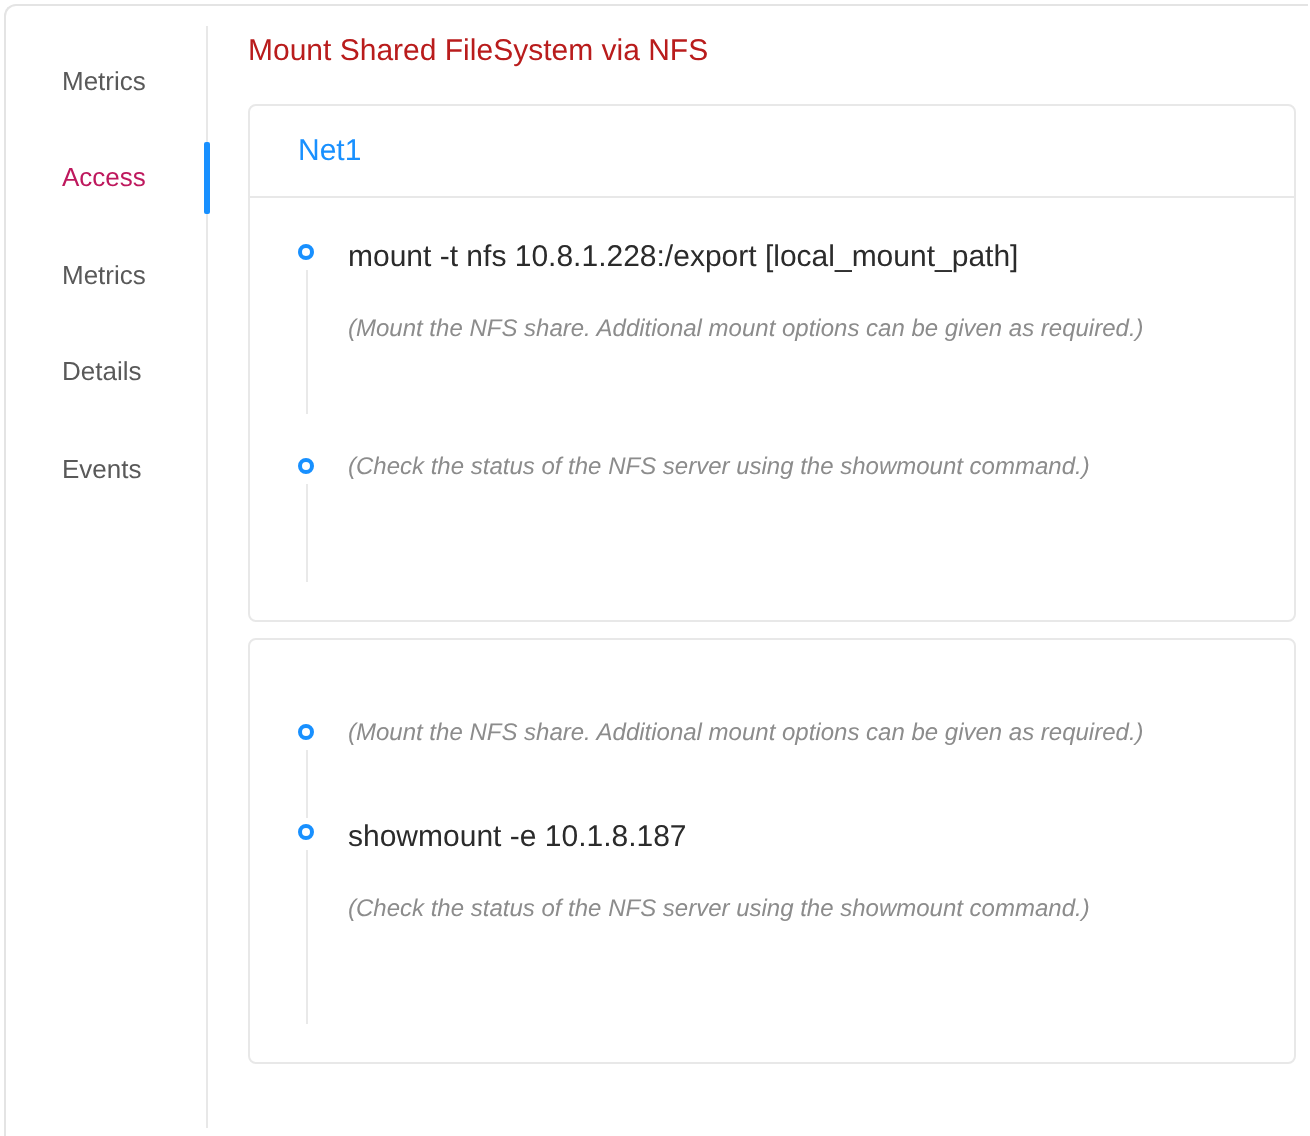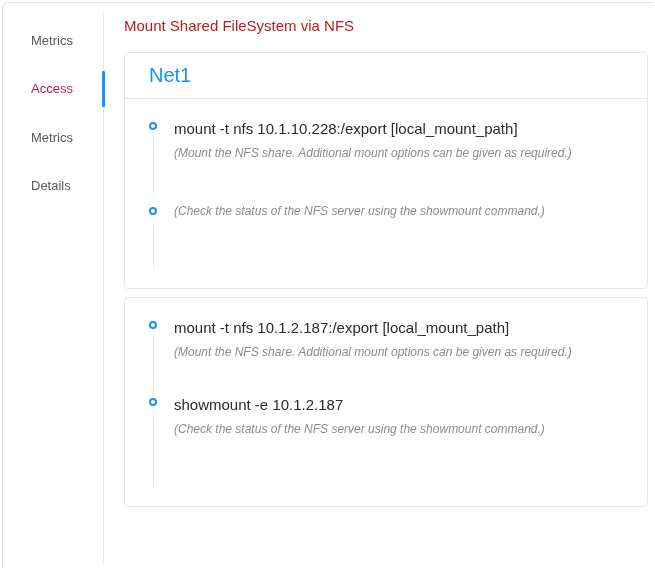--- a/index.html
+++ b/index.html
@@ -58,41 +58,41 @@
     border-radius: 4px;
     background: #fff;
     margin-bottom: 8px;
   }
   .card-header {
     height: 46px;
     display: flex; align-items: center;
     padding: 0 24px;
     border-bottom: 1px solid #e8e8e8;
   }
-  .card-title { font-size: 20px; color: #1890ff; cursor: pointer; }
+  .card-title { font-size: 15px; color: #1890ff; cursor: pointer; }
   .card-body { padding: 20px 24px 19px 24px; }
 
   
   .t-item { position: relative; padding-left: 25px; padding-bottom: 35px; }
   .t-item:last-child { padding-bottom: 50px; }
   .t-tail {
     position: absolute; left: 4px; top: 16px; bottom: 0;
     width: 1px; background: #e9e9e9;
   }
   .t-dot {
     position: absolute; left: 0; top: 3px;
     width: 8px; height: 8px;
     border: 2px solid #1890ff; border-radius: 50%;
     background: #fff;
   }
   .t-command { font-size: 15px; line-height: 19px; color: #2b2b2b; }
   .t-desc {
     font-size: 12px; line-height: 15px;
     font-style: italic; color: #8c8c8c;
-    margin-top: 8px;
+    margin-top: 19px;
   }
 </style>
 </head>
 <body>
 
 <div class="panel">
 
   <nav class="sidebar">
     <div class="sidebar-divider"></div>
 
@@ -109,61 +109,64 @@
     <div class="sidebar-item">
       <span>Metrics</span>
 
     </div>
 
     <div class="sidebar-item">
       <span>Details</span>
 
     </div>
 
+    <div class="sidebar-item">
+      <span>Events</span>
+
+    </div>
   </nav>
 
   <main class="main">
     <h1 class="page-title">Mount Shared FileSystem via NFS</h1>
 
     <section class="card">
       <div class="card-header">
         <span class="card-title">Net1</span>
       </div>
       <div class="card-body">
 
         <div class="t-item">
           <span class="t-tail"></span>
           <span class="t-dot"></span>
-          <div class="t-command">mount -t nfs 10.1.10.228:/export [local_mount_path]</div>
+          <div class="t-command">mount -t nfs 10.8.1.228:/export [local_mount_path]</div>
           <div class="t-desc">(Mount the NFS share. Additional mount options can be given as required.)</div>
         </div>
 
         <div class="t-item">
           <span class="t-tail"></span>
           <span class="t-dot"></span>
           <div class="t-desc">(Check the status of the NFS server using the showmount command.)</div>
         </div>
 
       </div>
     </section>
 
     <section class="card">
       <div class="card-body">
 
         <div class="t-item">
           <span class="t-tail"></span>
           <span class="t-dot"></span>
-          <div class="t-command">mount -t nfs 10.1.2.187:/export [local_mount_path]</div>
           <div class="t-desc">(Mount the NFS share. Additional mount options can be given as required.)</div>
         </div>
 
         <div class="t-item">
           <span class="t-tail"></span>
           <span class="t-dot"></span>
-          <div class="t-command">showmount -e 10.1.2.187</div>
+          <div class="t-command">showmount -e 10.1.8.187</div>
           <div class="t-desc">(Check the status of the NFS server using the showmount command.)</div>
         </div>
 
       </div>
     </section>
   </main>
 
 </div>
 
 </body></html>

